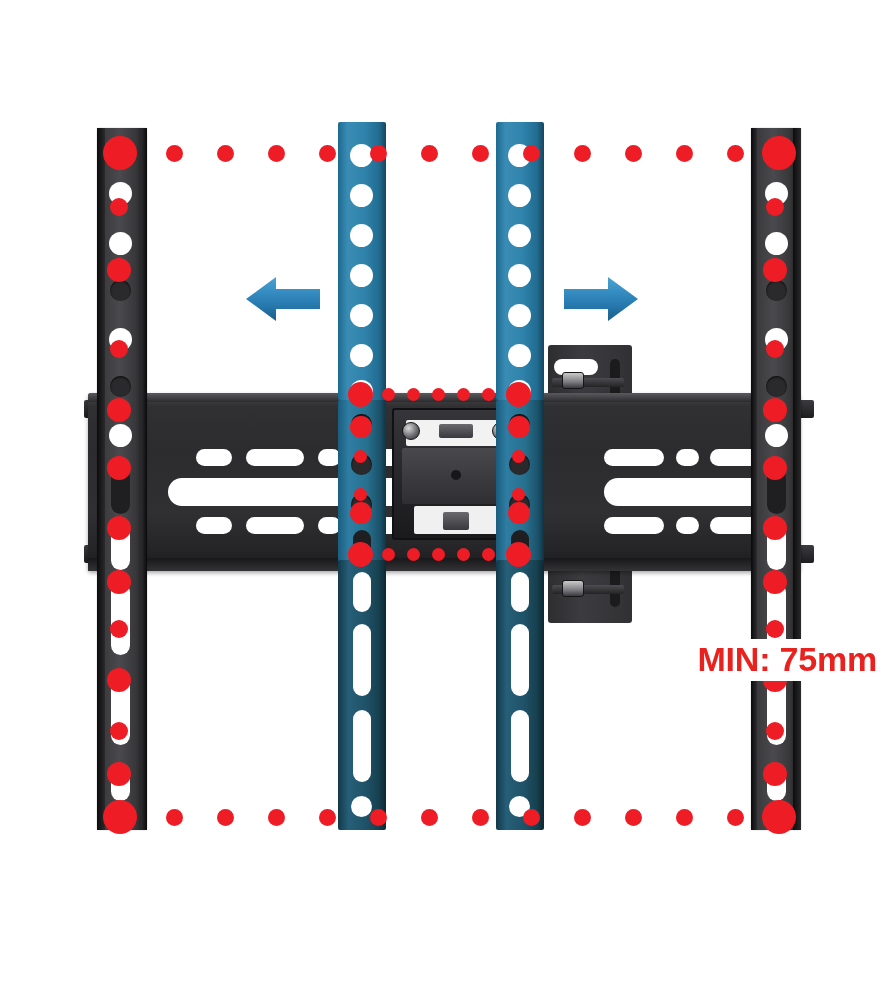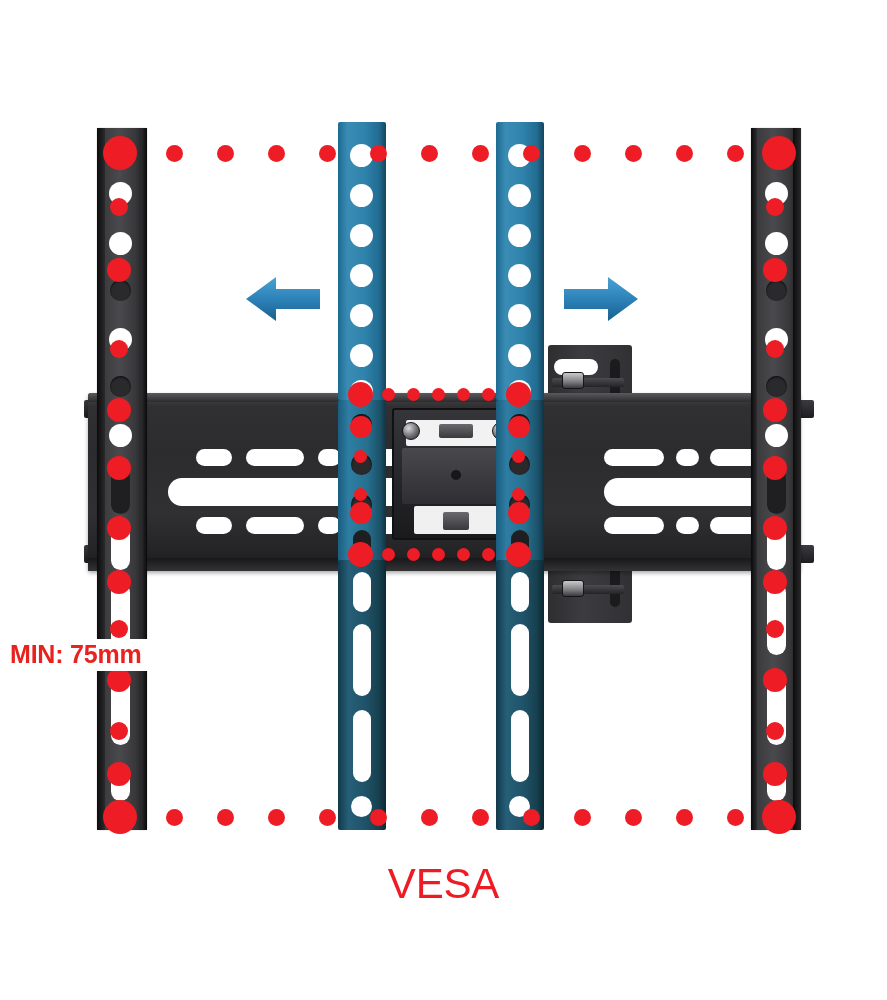--- a/index.html
+++ b/index.html
@@ -29,22 +29,22 @@
   #label-max {
     left: 0; right: 0;
     top: 90px;
     text-align: center;
     font-size: 25px;
     z-index: 60;
   }
   #label-min {
     left: 0; right: 0;
     top: 639px;
-    text-align: left;
-    font-size: 25px;
+    text-align: right;
+    font-size: 34px;
     z-index: 60;
   }
   #label-min .minbox {
     display: inline-block;
     background: #ffffff;
     padding: 1px 10px 2px 10px;
   }
   #label-vesa {
     left: 0; right: 0;
     top: 860px;
@@ -491,17 +491,14 @@
     <div class="dot" style="left:508px; top:416px; width:22px; height:22px;"></div>
     <div class="dot" style="left:512px; top:450px; width:13px; height:13px;"></div>
     <div class="dot" style="left:512px; top:488px; width:13px; height:13px;"></div>
     <div class="dot" style="left:508px; top:502px; width:22px; height:22px;"></div>
   </div>
 
   <div class="label" id="label-min">
     <span class="minbox">MIN: 75mm</span>
   </div>
 
-  <div class="label" id="label-vesa">
-    <span>VESA</span>
-  </div>
 
 </div>
 
 </body></html>

